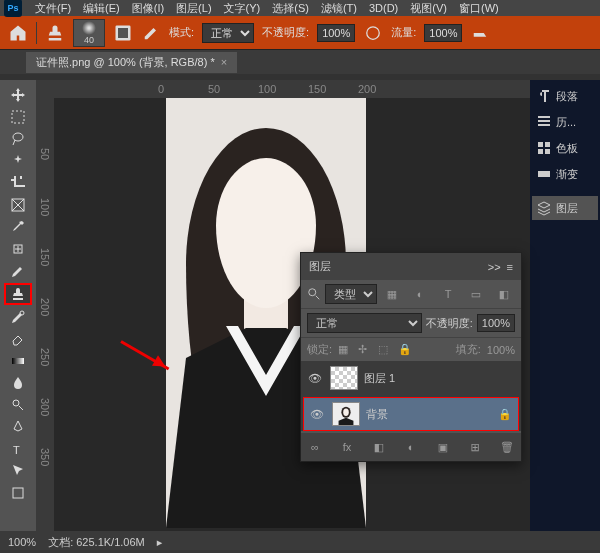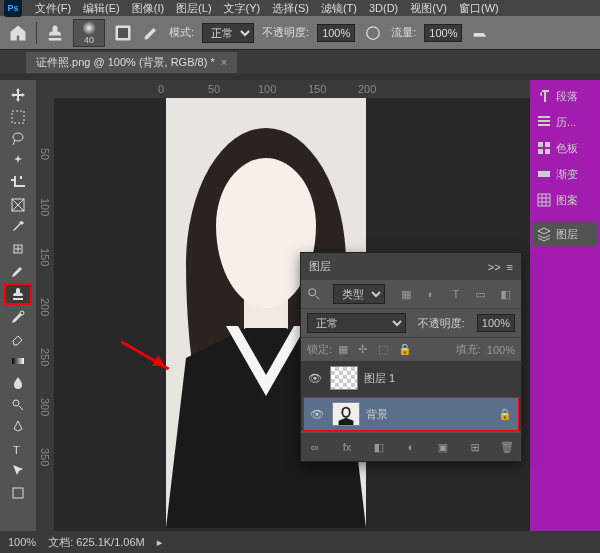--- a/index.html
+++ b/index.html
@@ -1,20 +1,20 @@
 <!DOCTYPE html>
 <html><head>
 <meta charset="utf-8">
 <style>
 *{margin:0;padding:0;box-sizing:border-box;font-family:"Microsoft YaHei",sans-serif;font-size:11px;user-select:none}
 body{width:600px;height:553px;background:#323232;overflow:hidden;position:relative}
 .menubar{height:16px;background:#454545;display:flex;align-items:center;padding:0 4px;gap:2px;color:#ddd}
 .menubar .logo{width:18px;height:18px;background:#001e36;border-radius:3px;display:flex;align-items:center;justify-content:center;color:#31a8ff;font-weight:bold;font-size:9px;margin-right:6px}
 .menubar span{padding:2px 5px;cursor:default}
-.optbar{height:34px;background:#737373;display:flex;align-items:center;padding:0 8px;gap:8px;color:#ddd;border-bottom:1px solid #222}
+.optbar{height:34px;background:#c2410c;display:flex;align-items:center;padding:0 8px;gap:8px;color:#ddd;border-bottom:1px solid #222}
 .optbar .ic{width:20px;height:20px;display:flex;align-items:center;justify-content:center}
 .optbar .sep{width:1px;height:22px;background:#3a3a3a}
 .optbar .brush{width:32px;height:28px;border:1px solid #333;display:flex;flex-direction:column;align-items:center;justify-content:center;background:#535353}
 .optbar .brush .dot{width:14px;height:14px;background:radial-gradient(circle,#ddd 10%,transparent 70%);border-radius:50%}
 .optbar .brush .num{font-size:9px;color:#ccc}
 .optbar select,.optbar .val{background:#3a3a3a;color:#ddd;border:1px solid #222;padding:2px 4px;font-size:11px}
 .tabbar{height:24px;background:#3a3a3a;display:flex;align-items:center;padding:0 0 0 26px}
 .tab{background:#535353;color:#ddd;padding:3px 10px;display:flex;align-items:center;gap:6px;font-size:11px}
 .tab .x{color:#aaa;cursor:pointer}
 .workspace{position:absolute;top:80px;left:0;right:0;bottom:22px;display:flex}
@@ -31,32 +31,32 @@
 .ruler-corner{position:absolute;top:0;left:0;width:18px;height:18px;background:#3a3a3a}
 .canvas{position:absolute;top:18px;left:130px;width:200px;height:430px;background:#e8e4e0}
 
 .portrait{position:absolute;inset:0;overflow:hidden}
 .hair{position:absolute;top:30px;left:20px;right:20px;height:340px;background:#2a2320;border-radius:50% 50% 30% 30%/40% 40% 60% 60%}
 .face{position:absolute;top:60px;left:50px;width:100px;height:150px;background:#f7f0ea;border-radius:50%/45% 45% 55% 55%}
 .neck{position:absolute;top:195px;left:78px;width:44px;height:50px;background:#f2e9e2}
 .body{position:absolute;top:230px;left:0;right:0;bottom:0;background:#1a1a1a;clip-path:polygon(10% 15%,40% 0,60% 0,90% 15%,100% 100%,0 100%)}
 .collar{position:absolute;top:228px;left:60px;width:80px;height:70px;background:#f5f5f5;clip-path:polygon(0 0,50% 100%,100% 0,85% 0,50% 70%,15% 0)}
 
-.rightcol{width:70px;background:#a21caf;display:flex;flex-direction:column;padding:4px 2px;gap:2px;flex-shrink:0}
+.rightcol{width:70px;background:#0f172a;display:flex;flex-direction:column;padding:4px 2px;gap:2px;flex-shrink:0}
 .rp{display:flex;align-items:center;gap:4px;padding:4px;color:#ccc}
 .rp svg{width:16px;height:16px;fill:#ccc;flex-shrink:0}
 .rp.layers{background:#535353;margin-top:8px}
 .arrow{position:absolute;top:260px;left:85px;width:55px;height:3px;background:#e00;transform:rotate(30deg);transform-origin:left;z-index:5}
 .arrow::after{content:"";position:absolute;right:-2px;top:-5px;border:6px solid transparent;border-left:12px solid #e00}
 
 .layers-panel{position:absolute;top:252px;left:300px;width:222px;background:#535353;border:1px solid #222;box-shadow:0 4px 12px rgba(0,0,0,.5);z-index:10;color:#ccc}
 .lp-head{display:flex;align-items:center;justify-content:space-between;padding:4px 8px;background:#424242}
 .lp-tabs{display:flex;gap:8px}
 .lp-tabs .t{padding:2px 0}
-.lp-row{display:flex;align-items:center;gap:12px;padding:4px 6px;border-bottom:1px solid #424242}
+.lp-row{display:flex;align-items:center;gap:4px;padding:4px 6px;border-bottom:1px solid #424242}
 .lp-row select,.lp-row .fld{background:#3a3a3a;border:1px solid #222;color:#ccc;padding:2px 4px;font-size:11px}
 .lp-row .search{width:14px;height:14px}
 .lp-row .mini{width:16px;height:14px;display:flex;align-items:center;justify-content:center;color:#999}
 .lp-icons{display:flex;gap:6px;flex:1;justify-content:space-around}
 .lp-lock{display:flex;align-items:center;gap:6px;padding:4px 6px;color:#999;font-size:10px}
 .lp-lock .ic{width:14px;height:14px}
 .lp-layers{background:#3a3a3a}
 .layer{display:flex;align-items:center;gap:6px;padding:4px 6px;border:1px solid transparent}
 .layer.sel{background:#5a708a;border:1px solid #f00;margin:2px}
 .layer .eye{width:16px}
@@ -298,27 +298,20 @@
           <rect x="9" y="9" width="5" height="5"></rect>
         </svg>
         <span>色板</span>
       </div>
     <div class="rp">
         <svg viewBox="0 0 16 16">
           <rect x="2" y="5" width="12" height="6"></rect>
         </svg>
         <span>渐变</span>
       </div>
-    <div class="rp">
-        <svg viewBox="0 0 16 16">
-          <rect x="2" y="2" width="12" height="12" fill="none" stroke="#ccc"></rect>
-          <path d="M2 6h12M2 10h12M6 2v12M10 2v12" stroke="#ccc"></path>
-        </svg>
-        <span>图案</span>
-      </div>
     <div class="rp layers">
         <svg viewBox="0 0 16 16">
           <path d="M8 2l6 3-6 3-6-3zM2 9l6 3 6-3M2 12l6 3 6-3" fill="none" stroke="#ccc"></path>
         </svg>
         <span>图层</span>
       </div>
   </div>
 </div>
 
 <div class="layers-panel">

